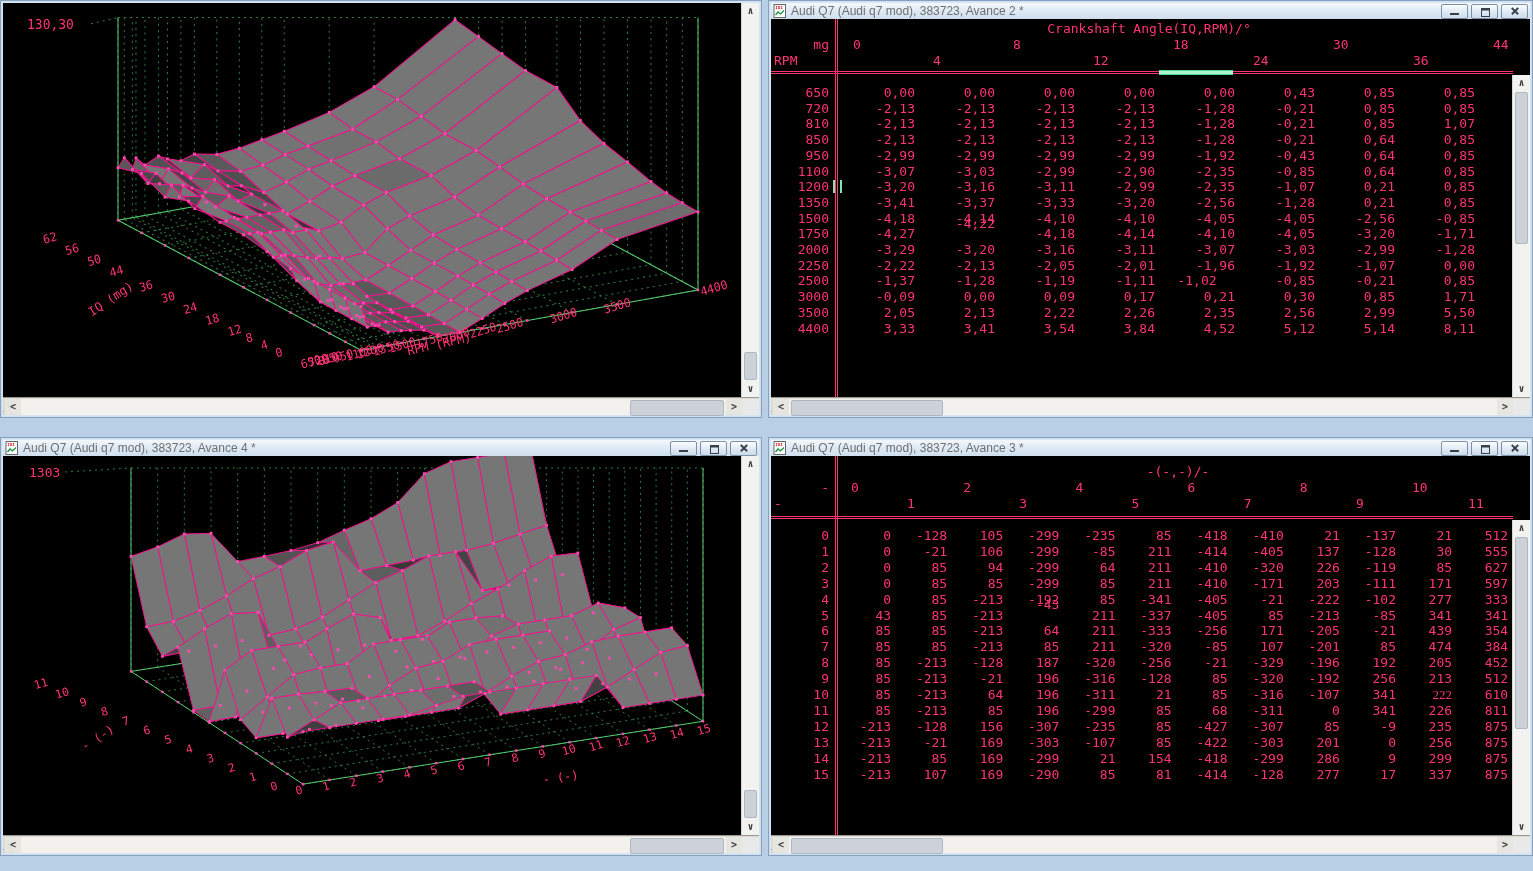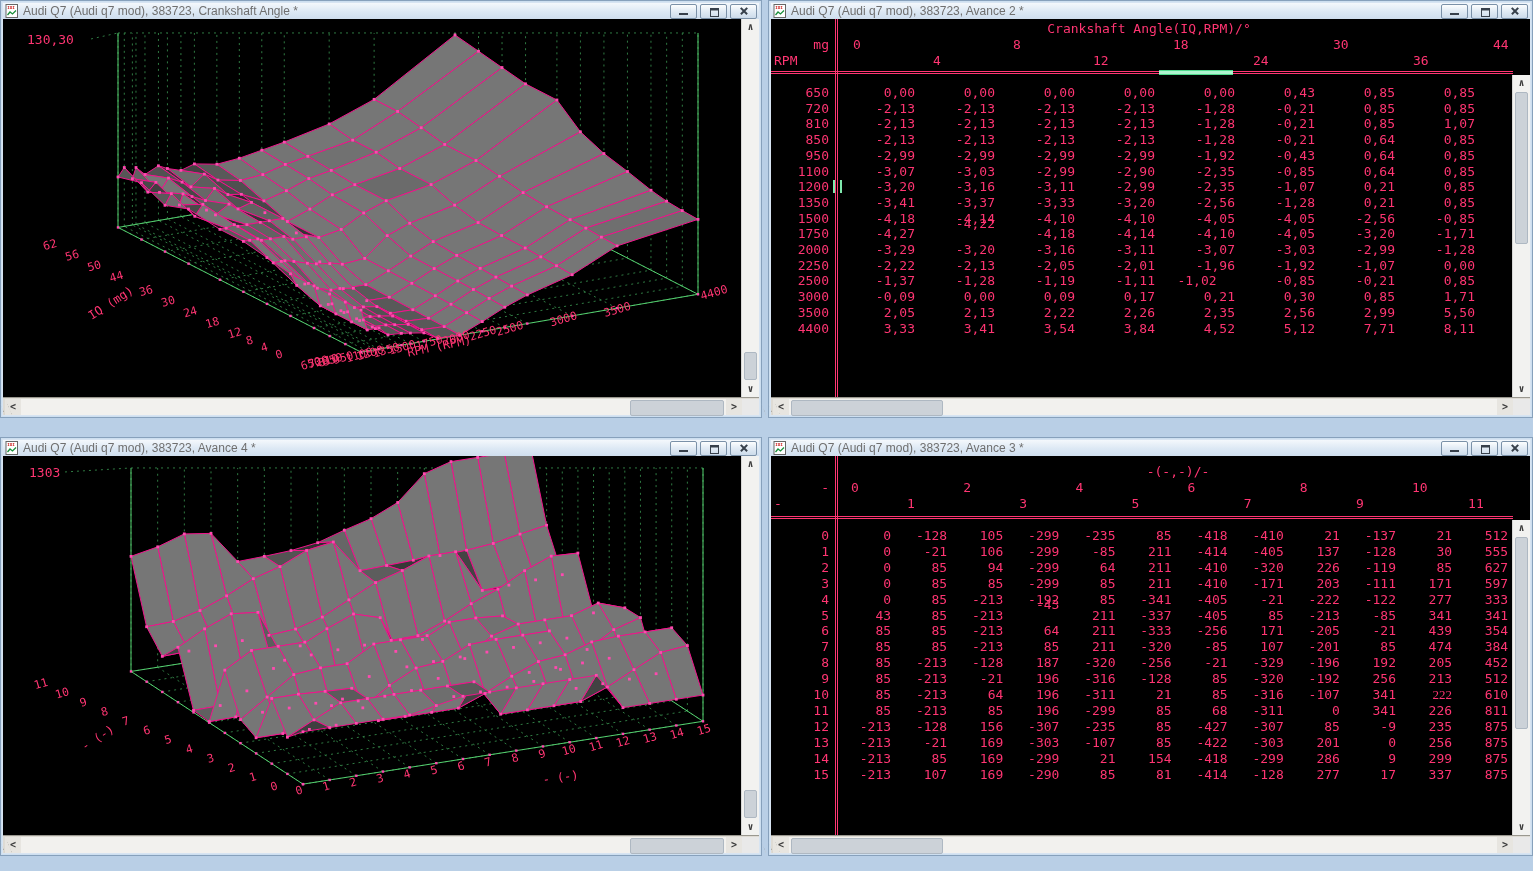--- a/index.html
+++ b/index.html
@@ -61,39 +61,20 @@
   .cell,.rowhdr{text-align:right}
   .colsel{height:3px;background:#aef3cf;border-top:1px solid #4fd98c;border-bottom:1px solid #4fd98c}
   .rowsel{background:transparent;border-left:2px solid #7fe8ad;border-right:2px solid #7fe8ad}
 </style>
 </head>
 <body>
 
 <div id="desktop">
 
   <div class="window" id="w1" style="left:0;top:0;width:762px;height:418px">
-    <div class="titlebar">
-      <svg class="wicon" viewBox="0 0 14 14">
-        <rect x="1" y="0.5" width="11.5" height="13" fill="#fff" stroke="#666"></rect>
-        <text x="2.2" y="4.6" font-size="4.2" fill="#cc2222" font-family="'DejaVu Sans Mono',monospace" font-weight="bold">IOI</text>
-        <path d="M2.5 11 L5 8 L7.5 10 L11 6.5" stroke="#1a8f3c" stroke-width="1.3" fill="none"></path>
-      </svg>
-      <span class="wtitle">Audi Q7 (Audi q7 mod), 383723, Crankshaft Angle *</span>
-      <span class="capbtns">
-        <button class="cap min">
-            <i></i>
-          </button>
-        <button class="cap res">
-            <i></i>
-          </button>
-        <button class="cap cls">
-            <i></i>
-          </button>
-      </span>
-    </div>
     <div class="body">
       <div class="content">
         <svg class="plotsvg" id="svg-w1" viewBox="0 0 739 379" preserveAspectRatio="none">
             <line x1="115" y1="209" x2="115" y2="14" stroke="#2f7a42" stroke-dasharray="2,4" fill="none" stroke-width="1"></line>
             <line x1="121.29066666666665" y1="207.91733333333332" x2="121.29066666666665" y2="14" stroke="#2f7a42" stroke-dasharray="2,4" fill="none" stroke-width="1"></line>
             <line x1="129.37866666666667" y1="206.52533333333332" x2="129.37866666666667" y2="14" stroke="#2f7a42" stroke-dasharray="2,4" fill="none" stroke-width="1"></line>
             <line x1="132.97333333333336" y1="205.90666666666664" x2="132.97333333333336" y2="14" stroke="#2f7a42" stroke-dasharray="2,4" fill="none" stroke-width="1"></line>
             <line x1="141.95999999999998" y1="204.36" x2="141.95999999999998" y2="14" stroke="#2f7a42" stroke-dasharray="2,4" fill="none" stroke-width="1"></line>
             <line x1="155.44" y1="202.04000000000002" x2="155.44" y2="14" stroke="#2f7a42" stroke-dasharray="2,4" fill="none" stroke-width="1"></line>
             <line x1="164.42666666666668" y1="200.49333333333334" x2="164.42666666666668" y2="14" stroke="#2f7a42" stroke-dasharray="2,4" fill="none" stroke-width="1"></line>
@@ -771,21 +752,21 @@
             <div class="cell" style="left: 468px; width: 76px; top: 285.8px;">2,56</div>
             <div class="cell" style="left: 548px; width: 76px; top: 285.8px;">2,99</div>
             <div class="cell" style="left: 628px; width: 76px; top: 285.8px;">5,50</div>
             <div class="rowhdr" style="left: 0px; width: 58px; top: 301.5px;">4400</div>
             <div class="cell" style="left: 68px; width: 76px; top: 301.5px;">3,33</div>
             <div class="cell" style="left: 148px; width: 76px; top: 301.5px;">3,41</div>
             <div class="cell" style="left: 228px; width: 76px; top: 301.5px;">3,54</div>
             <div class="cell" style="left: 308px; width: 76px; top: 301.5px;">3,84</div>
             <div class="cell" style="left: 388px; width: 76px; top: 301.5px;">4,52</div>
             <div class="cell" style="left: 468px; width: 76px; top: 301.5px;">5,12</div>
-            <div class="cell" style="left: 548px; width: 76px; top: 301.5px;">7,71</div>
+            <div class="cell" style="left: 548px; width: 76px; top: 301.5px;">5,14</div>
             <div class="cell" style="left: 628px; width: 76px; top: 301.5px;">8,11</div>
           </div>
         <div class="vscroll" id="vs-w2" style="top:56px;bottom:0">
             <div class="vbtn up">∧</div>
             <div class="vthumb" style="top: 17px; height: 150px;"></div>
             <div class="vbtn down">∨</div>
           </div>
       </div>
       <div class="bottombar" id="bb-w2">
           <div class="tabs">
@@ -1434,21 +1415,21 @@
             <div class="rowhdr" style="left: 0px; width: 58px; top: 135.6px;">4</div>
             <div class="cell" style="left: 68px; width: 52.1px; top: 135.6px;">0</div>
             <div class="cell" style="left: 124.1px; width: 52.1px; top: 135.6px;">85</div>
             <div class="cell" style="left: 180.2px; width: 52.1px; top: 135.6px;">-213</div>
             <div class="cell" style="left: 236.3px; width: 52.1px; top: 135.6px;">-192</div>
             <div class="cell" style="left: 292.4px; width: 52.1px; top: 135.6px;">85</div>
             <div class="cell" style="left: 348.5px; width: 52.1px; top: 135.6px;">-341</div>
             <div class="cell" style="left: 404.6px; width: 52.1px; top: 135.6px;">-405</div>
             <div class="cell" style="left: 460.7px; width: 52.1px; top: 135.6px;">-21</div>
             <div class="cell" style="left: 516.8px; width: 52.1px; top: 135.6px;">-222</div>
-            <div class="cell" style="left: 572.9px; width: 52.1px; top: 135.6px;">-122</div>
+            <div class="cell" style="left: 572.9px; width: 52.1px; top: 135.6px;">-102</div>
             <div class="cell" style="left: 629px; width: 52.1px; top: 135.6px;">277</div>
             <div class="cell" style="left: 685.1px; width: 52.1px; top: 135.6px;">333</div>
             <div class="rowhdr" style="left: 0px; width: 58px; top: 151.5px;">5</div>
             <div class="cell" style="left: 68px; width: 52.1px; top: 151.5px;">43</div>
             <div class="cell" style="left: 124.1px; width: 52.1px; top: 151.5px;">85</div>
             <div class="cell" style="left: 180.2px; width: 52.1px; top: 151.5px;">-213</div>
             <div class="cell" style="left: 236.3px; width: 52.1px; top: 141px;">-43</div>
             <div class="cell" style="left: 292.4px; width: 52.1px; top: 151.5px;">211</div>
             <div class="cell" style="left: 348.5px; width: 52.1px; top: 151.5px;">-337</div>
             <div class="cell" style="left: 404.6px; width: 52.1px; top: 151.5px;">-405</div>

